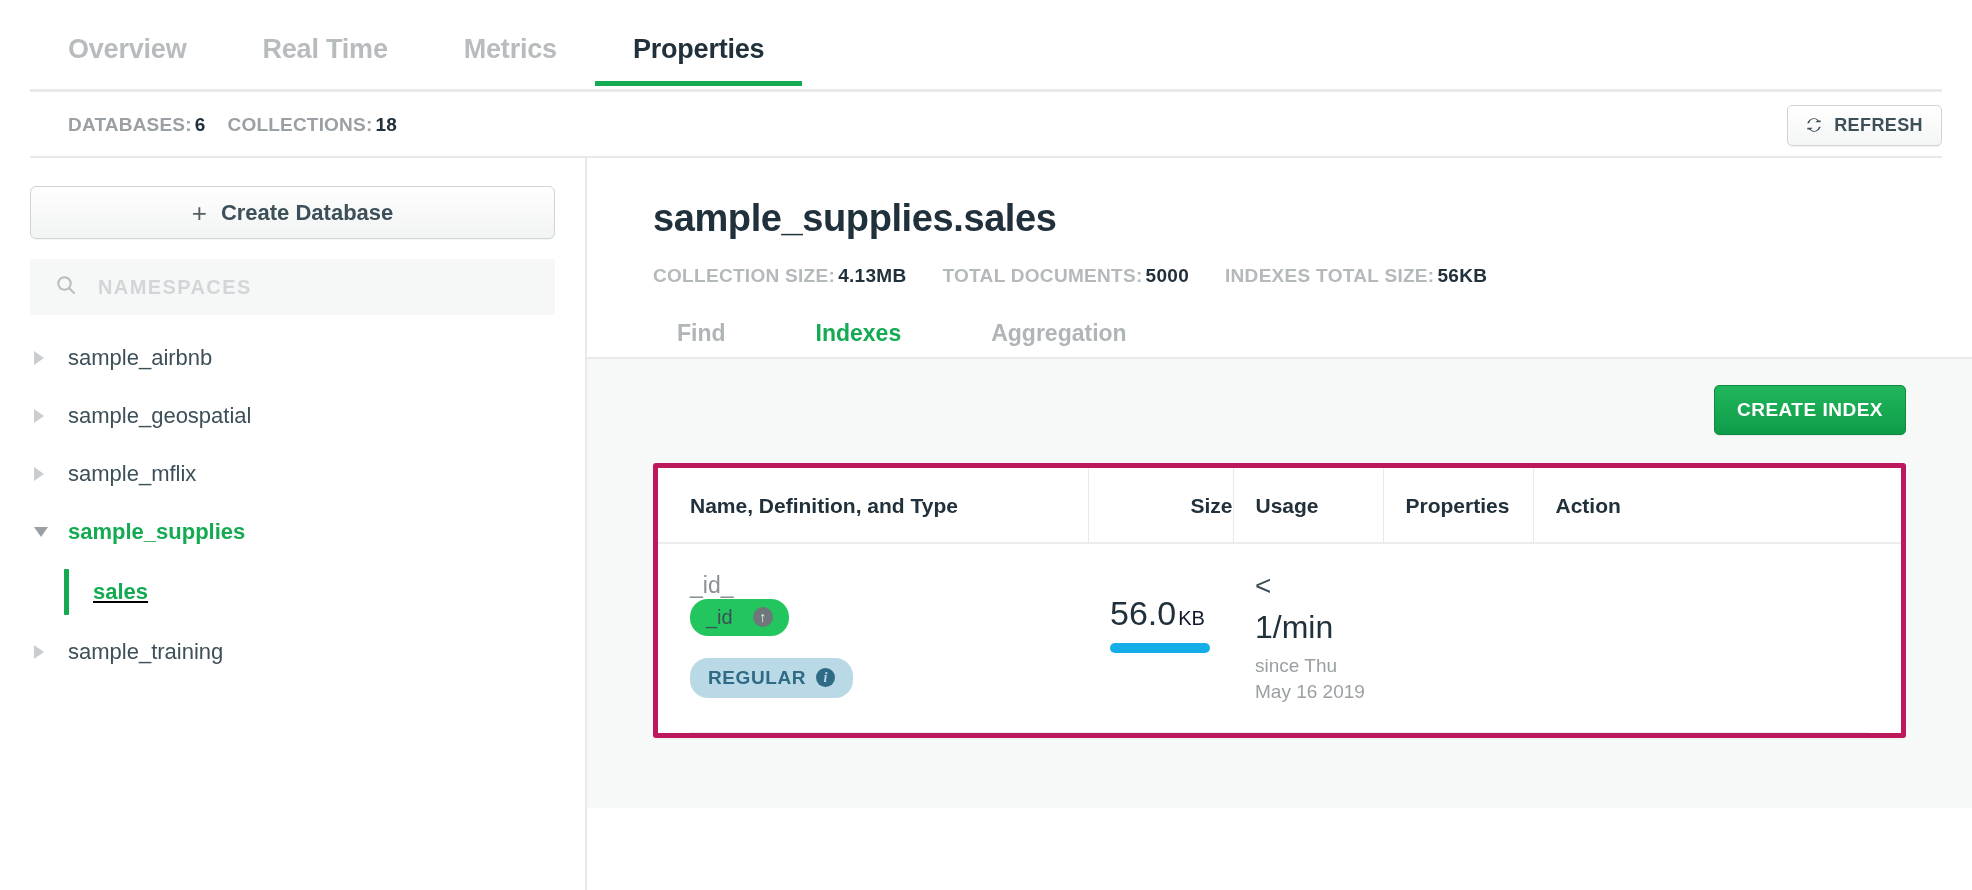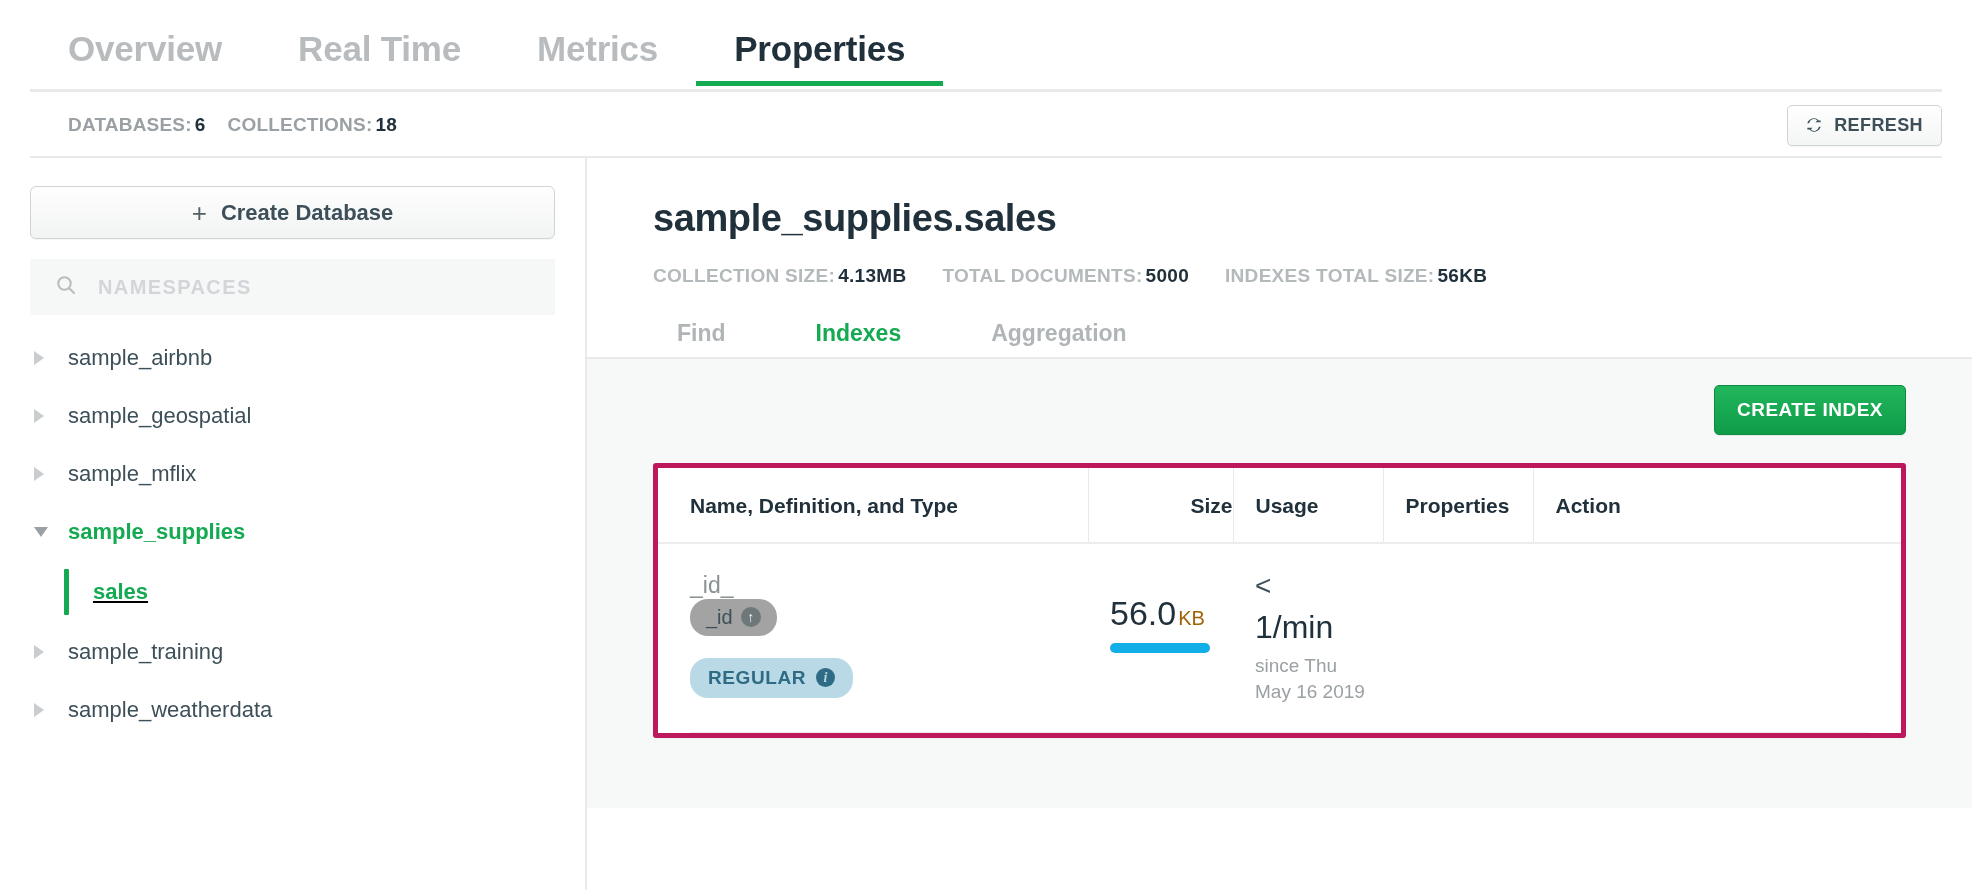--- a/index.html
+++ b/index.html
@@ -23,21 +23,21 @@
     display: flex;
     align-items: flex-start;
   }
   .topnav-inner {
     display: flex;
     align-items: center;
     height: 92px;
     gap: 0px;
   }
   .topnav-tab {
-    font-size: 35px;
+    font-size: 27px;
     font-weight: bold;
     color: #b8bcbe;
     padding: 0 38px;
     height: 80px;
     line-height: 86px;
     position: relative;
     cursor: pointer;
     letter-spacing: -0.2px;
     white-space: nowrap;
   }
@@ -308,26 +308,26 @@
   table.idx td.c-name { padding-left: 32px; }
   table.idx td.c-size { padding-left: 22px; }
   table.idx td.c-usage { padding-left: 22px; }
 
   .idx-name {
     font-size: 23px;
     color: #8a9195;
   }
   .keys-row { display: flex; gap: 10px; flex-wrap: wrap; margin-bottom: 22px; }
   .key-chip {
-    background: #a3a3a3;
+    background: #22c55e;
     border-radius: 18px;
     padding: 7px 16px;
     display: inline-flex;
     align-items: center;
-    gap: 8px;
+    gap: 20px;
     font-size: 20px;
     color: #3d4f58;
     justify-content: flex-end;
   }
   .key-chip .dir {
     width: 20px; height: 20px;
     border-radius: 50%;
     background: #6e7779;
     color: #f4f5f5;
     font-size: 14px;
@@ -363,21 +363,21 @@
     display: inline-block;
     font-family: "Liberation Serif", serif;
   }
 
   .size-wrap { padding-top: 22px; }
   .size-val {
     font-size: 34px;
     color: #21313c;
     white-space: nowrap;
   }
-  .size-val .unit { font-size: 20px; color: #a16207; margin-left: 2px; }
+  .size-val .unit { font-size: 20px; color: #0f172a; margin-left: 2px; }
   .size-bar {
     margin-top: 10px;
     height: 10px;
     width: 100px;
     background: #13aee8;
     border-radius: 5px;
   }
 
   .usage-wrap { text-align: left; }
   .usage-lt { font-size: 28px; color: #3d4f58; line-height: 1; margin-bottom: 10px; }
@@ -474,26 +474,20 @@
           </div>
         </div>
 
         <div class="tree-row">
           <span class="caret">
               <i class="tri-right"></i>
             </span>
           <span class="tree-label">sample_training</span>
         </div>
 
-        <div class="tree-row">
-          <span class="caret">
-              <i class="tri-right"></i>
-            </span>
-          <span class="tree-label">sample_weatherdata</span>
-        </div>
 
       </div>
     </div>
 
     <div class="main">
 
       <div class="main-head">
         <h1 class="ns-title">sample_supplies.sales</h1>
 
         <div class="stats">

